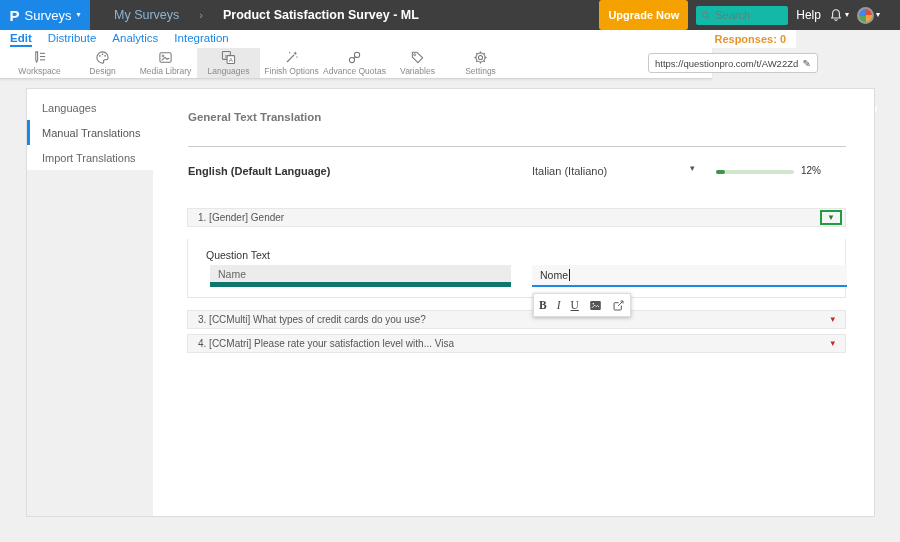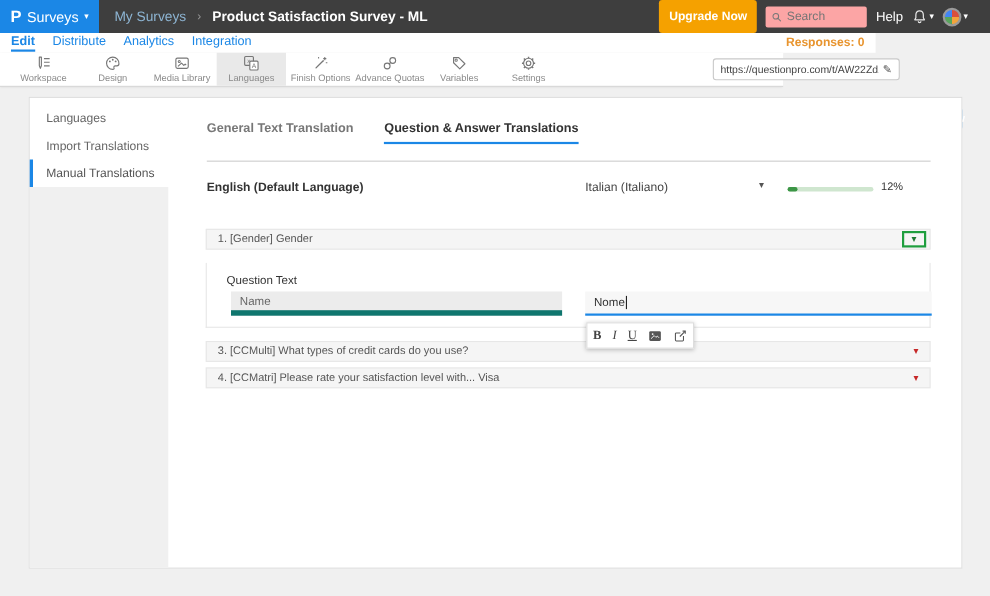--- a/index.html
+++ b/index.html
@@ -10,27 +10,27 @@
     font-family: "Liberation Sans", sans-serif;
     overflow: hidden;
   }
   svg { display: block; }
 
   
   .topbar { position:absolute; left:0; top:0; width:900px; height:30px; background:#3e3e3e; display:flex; align-items:center; color:#fff; }
   .brand { width:90px; height:30px; background:#1b87e6; display:flex; align-items:center; justify-content:center; gap:5px; font-size:13px; cursor:pointer; }
   .logo-glyph { font-weight:bold; font-size:15px; line-height:1; }
   .caret-sm { font-size:8px; line-height:1; }
-  .crumbs { display:flex; align-items:center; gap:10px; margin-left:14px; font-size:12.5px; }
+  .crumbs { display:flex; align-items:center; gap:20px; margin-left:24px; font-size:12.5px; }
   .crumb-parent { color:#8db4d2; }
   .crumb-sep { color:#9a9a9a; font-size:11px; }
   .crumb-current { color:#fff; font-weight:bold; }
   .topbar-right { margin-left:auto; display:flex; align-items:center; gap:8px; padding-right:20px; }
   .upgrade-btn { background:#f5a100; color:#fff; font-size:11px; font-weight:bold; padding:9px 9px; border-radius:3px; border:none; cursor:pointer; }
-  .search-box { background:#fca5a5; border-radius:2px; width:92px; height:19px; display:flex; align-items:center; padding:0 5px; gap:4px; }
+  .search-box { background:#14b8a6; border-radius:2px; width:92px; height:19px; display:flex; align-items:center; padding:0 5px; gap:4px; }
   .search-box input { border:none; outline:none; width:68px; font-size:11px; color:#333; background:transparent; font-family:"Liberation Sans",sans-serif; }
   .help-link { font-size:12px; color:#fff; cursor:pointer; }
   .icon-wrap { display:flex; align-items:center; gap:2px; cursor:pointer; }
   .avatar { width:17px; height:17px; border-radius:50%; border:2px solid #9a9a9a;
             background:conic-gradient(#d94f3d 0 25%, #f2a33c 25% 50%, #58a55c 50% 75%, #4285f4 75% 100%); }
 
   
   .nav { position:absolute; left:0; top:30px; width:796px; height:18px; background:#fff; display:flex; align-items:center; padding:0 10px; gap:16px; font-size:11.5px; }
   .nav-item { color:#1b87e6; cursor:pointer; line-height:14px; border-bottom:2px solid transparent; }
   .nav-item.active { font-weight:bold; border-bottom-color:#1b87e6; }
@@ -217,32 +217,31 @@
   </svg>
   <span>Preview</span>
 </button>
 
 <div class="card">
 
   <div class="side-menu">
     <div class="side-item">
       <span>Languages</span>
     </div>
+    <div class="side-item active">
+      <span>Manual Translations</span>
+    </div>
     <div class="side-item">
       <span>Import Translations</span>
     </div>
-    <div class="side-item active">
-      <span>Manual Translations</span>
-    </div>
   </div>
   <div class="side-gray"></div>
 
   <div class="tab-row">
     <span class="tab">General Text Translation</span>
-    <span class="tab active">Question &amp; Answer Translations</span>
   </div>
   <div class="tab-divider"></div>
 
   <span class="src-lang">English (Default Language)</span>
   <span class="tgt-lang">Italian (Italiano)</span>
   <span class="tgt-caret">▾</span>
   <div class="progress-track">
     <div class="progress-fill" style="width: 12%;"></div>
   </div>
   <span class="progress-label">12%</span>

